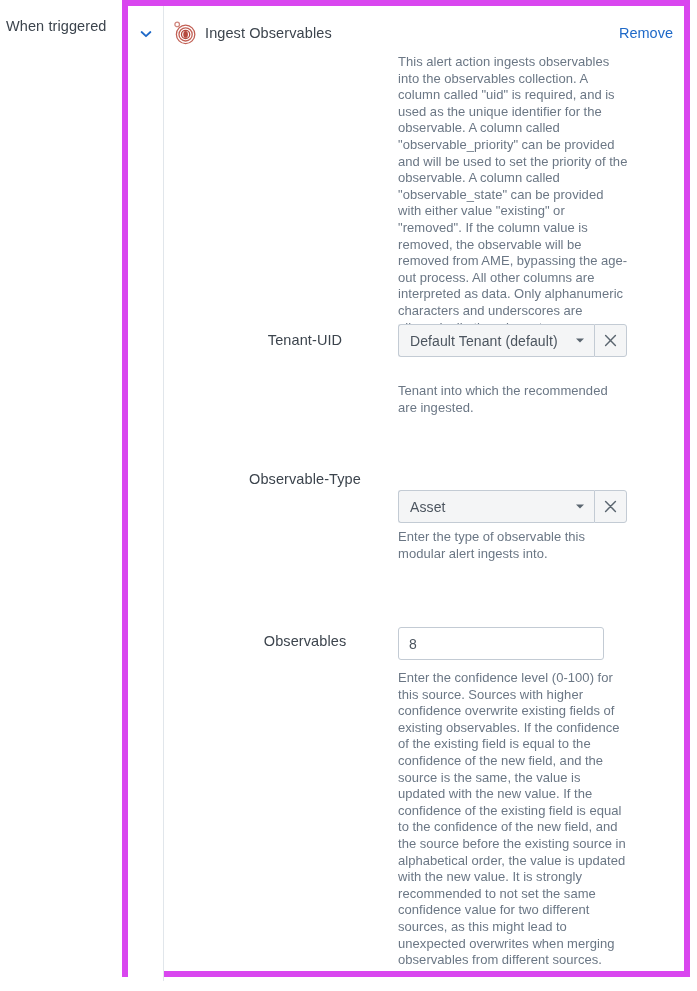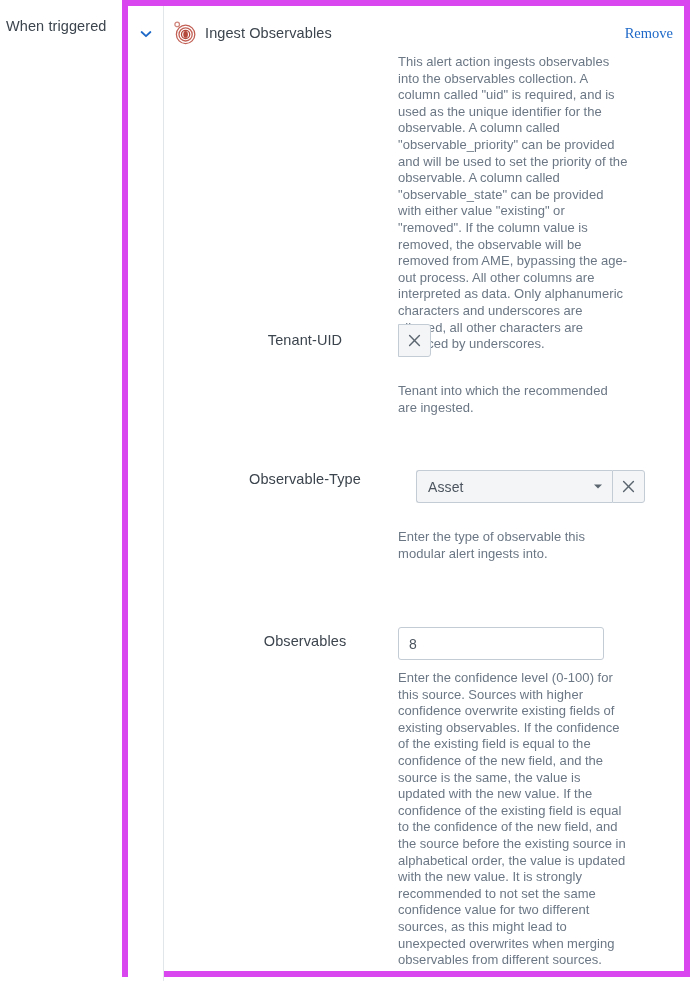--- a/index.html
+++ b/index.html
@@ -106,21 +106,20 @@
   }
   .remove-link {
     position: absolute;
     right: 11px;
     top: 17px;
     font-size: 14.5px;
     color: #1e69c8;
     line-height: 20px;
     text-decoration: none;
     cursor: pointer;
-    font-family: Liberation Serif, serif;
   }
 
   
   .field-area {
     position: absolute;
     left: 0;
     top: 40px;
     right: 0;
   }
 
@@ -250,32 +249,40 @@
         <div class="action-title">Ingest Observables</div>
         <a class="remove-link" href="#">Remove</a>
       </div>
 
       <div class="field-area">
 
         <div class="help-text" style="top:8px;">This alert action ingests observables into the observables collection. A column called "uid" is required, and is used as the unique identifier for the observable. A column called "observable_priority" can be provided and will be used to set the priority of the observable. A column called "observable_state" can be provided with either value "existing" or "removed". If the column value is removed, the observable will be removed from AME, bypassing the age-out process. All other columns are interpreted as data. Only alphanumeric characters and underscores are allowed, all other characters are replaced by underscores.</div>
 
         <div class="field-label" style="top:284px;">Tenant-UID</div>
         <div class="control-group" style="top:278px;">
+          <div class="select-box">
+            <span class="select-value">Default Tenant (default)</span>
+            <span class="caret">
+              <svg width="10" height="7" viewBox="0 0 10 7" aria-hidden="true">
+                <path d="M1 1.5 L5 5.5 L9 1.5 Z" fill="#5b6670"></path>
+              </svg>
+            </span>
+          </div>
           <div class="clear-btn">
             <span>
               <svg width="13" height="13" viewBox="0 0 13 13" aria-hidden="true">
                 <path d="M1.6 1.6 L11.4 11.4 M11.4 1.6 L1.6 11.4" fill="none" stroke="#5b6670" stroke-width="1.45" stroke-linecap="round"></path>
               </svg>
             </span>
           </div>
         </div>
         <div class="help-text" style="top:337px;">Tenant into which the recommended are ingested.</div>
 
         <div class="field-label" style="top:423px;">Observable-Type</div>
-        <div class="control-group" style="top:424px;margin-left:18px;">
+        <div class="control-group" style="top:444px;">
           <div class="select-box">
             <span class="select-value">Asset</span>
             <span class="caret">
               <svg width="10" height="7" viewBox="0 0 10 7" aria-hidden="true">
                 <path d="M1 1.5 L5 5.5 L9 1.5 Z" fill="#5b6670"></path>
               </svg>
             </span>
           </div>
           <div class="clear-btn">
             <span>

